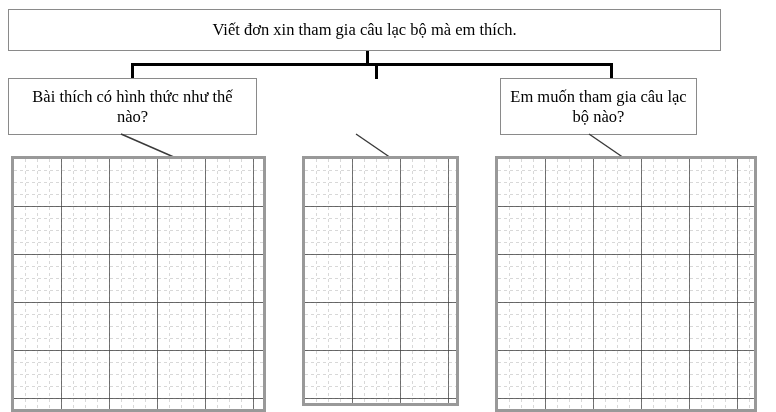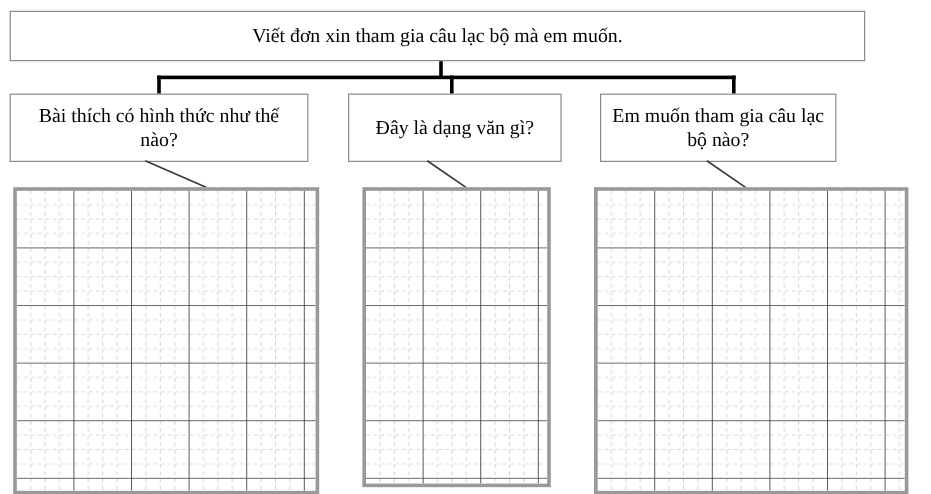--- a/index.html
+++ b/index.html
@@ -194,36 +194,33 @@
     left: 0;
     top: 0;
   }
 </style>
 </head>
 <body>
 
 <div id="canvas">
 
   <div class="node" id="node-root">
-    <span class="node-text">Viết đơn xin tham gia câu lạc bộ mà em muốn.</span>
+    <span class="node-text">Viết đơn xin tham gia câu lạc bộ mà em thích.</span>
   </div>
 
   <div class="conn" id="conn-stem"></div>
   <div class="conn" id="conn-bus"></div>
   <div class="conn" id="conn-drop-1"></div>
   <div class="conn" id="conn-drop-2"></div>
   <div class="conn" id="conn-drop-3"></div>
 
   <div class="node" id="node-child-1">
     <span class="node-text">Bài thích có hình thức như thế nào?</span>
   </div>
 
-  <div class="node" id="node-child-2">
-    <span class="node-text">Đây là dạng văn gì?</span>
-  </div>
 
   <div class="node" id="node-child-3">
     <span class="node-text">Em muốn tham gia câu lạc bộ nào?</span>
   </div>
 
   <svg class="pointer" id="pointer-1" style="left:120px; top:133px;" width="70" height="28">
     <line x1="1" y1="1" x2="56" y2="25"></line>
   </svg>
 
   <svg class="pointer" id="pointer-2" style="left:355px; top:133px;" width="50" height="28">

